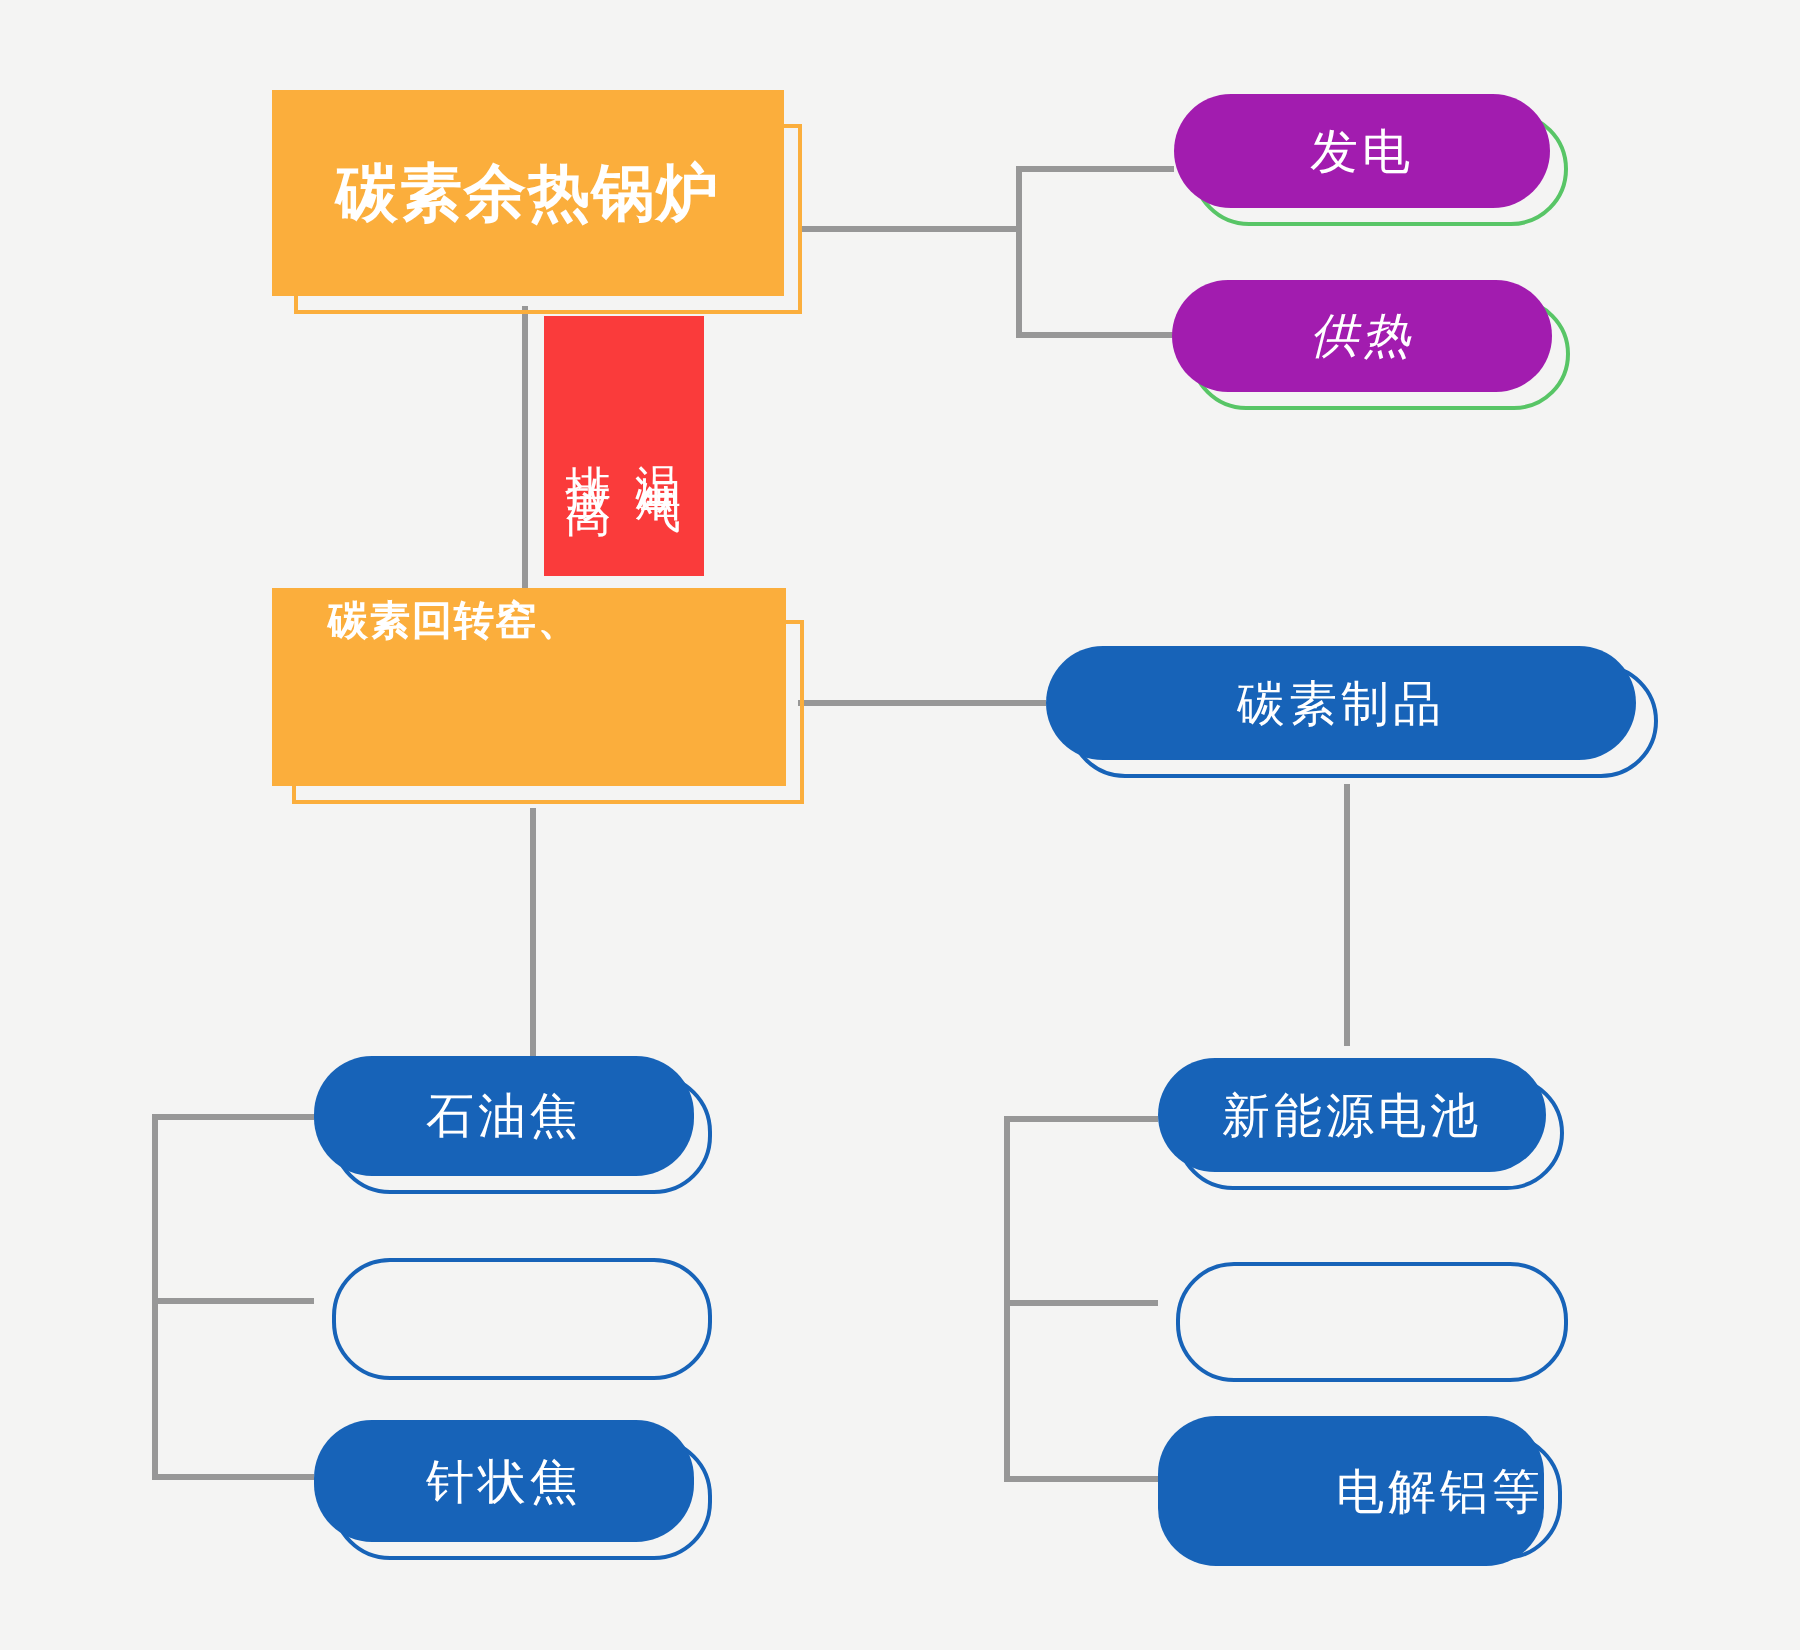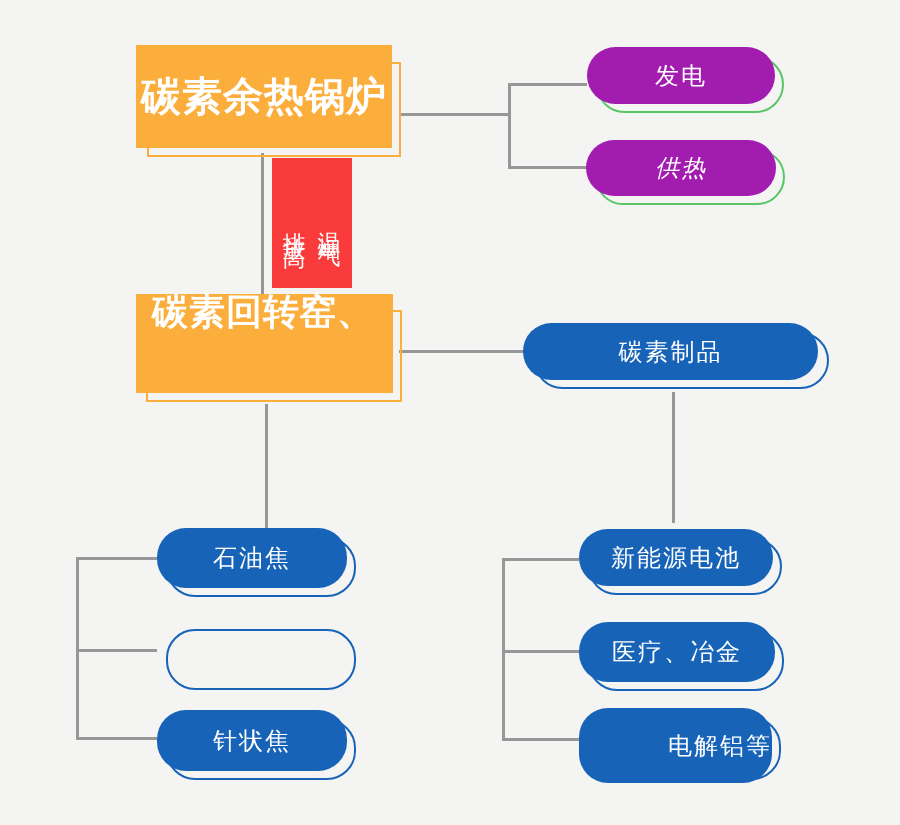--- a/index.html
+++ b/index.html
@@ -33,29 +33,29 @@
     display: flex;
     align-items: center;
     justify-content: center;
     color: #ffffff;
     z-index: 2;
     box-sizing: border-box;
   }
   .rect-orange {
     background: #fbae3c;
     font-weight: bold;
-    font-size: 40px;
+    font-size: 31px;
     letter-spacing: 1px;
   }
   .rect-orange.two-line {
-    font-size: 36px;
+    font-size: 20px;
     flex-direction: column;
     align-items: flex-start;
     justify-content: flex-start;
-    padding-left: 16px;
+    padding-left: 28px;
     line-height: 35px;
   }
   .pill {
     border-radius: 29px;
     font-size: 24px;
     letter-spacing: 2px;
   }
   .pill-green { background: #a21caf; }
   .pill-blue  { background: #1763b8; font-family: Liberation Mono, monospace; }
   .rect-red {
@@ -136,21 +136,18 @@
 
 
   <div class="box pill pill-blue" style="left:157px; top:710px; width:190px; height:61px;">
     <span>针状焦</span>
   </div>
 
   <div class="box pill pill-blue" style="left:579px; top:529px; width:194px; height:57px;">
     <span>新能源电池</span>
   </div>
 
-  <div class="box pill pill-blue" style="left:579px; top:622px; width:196px; height:60px;">
-    <span>医疗、冶金</span>
-  </div>
 
   <div class="box pill pill-blue" style="left:579px; top:708px; width:193px; height:75px;justify-content:flex-end;">
     <span>电解铝等</span>
   </div>
 
 </div>
 
 </body></html>

